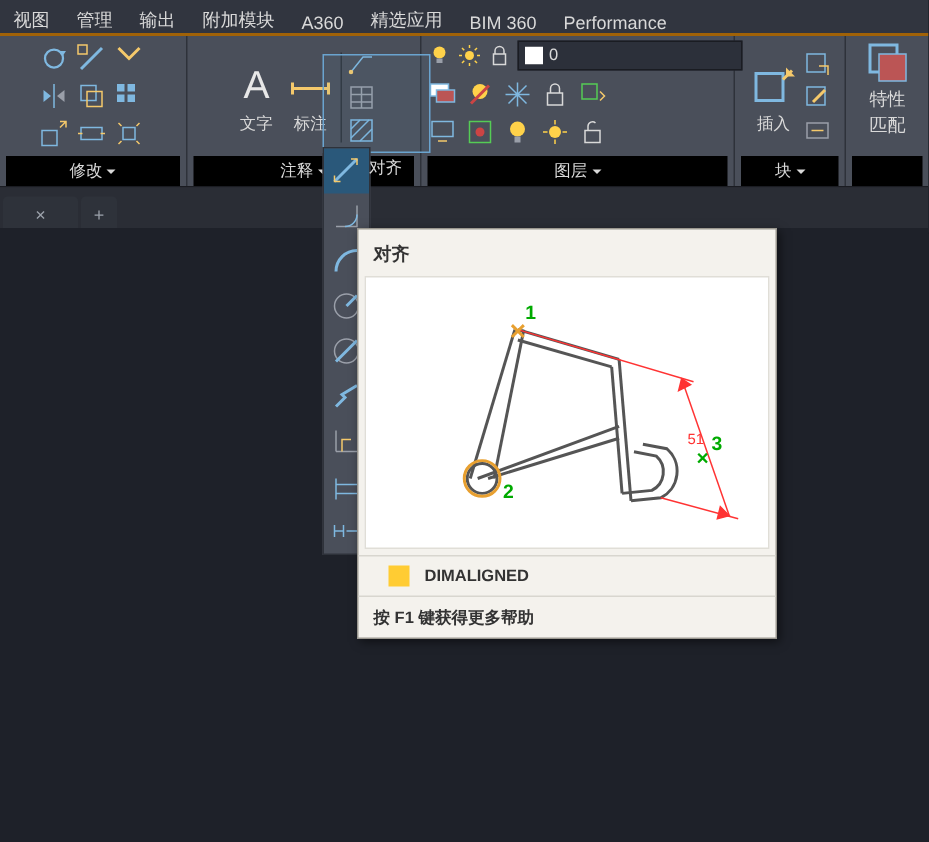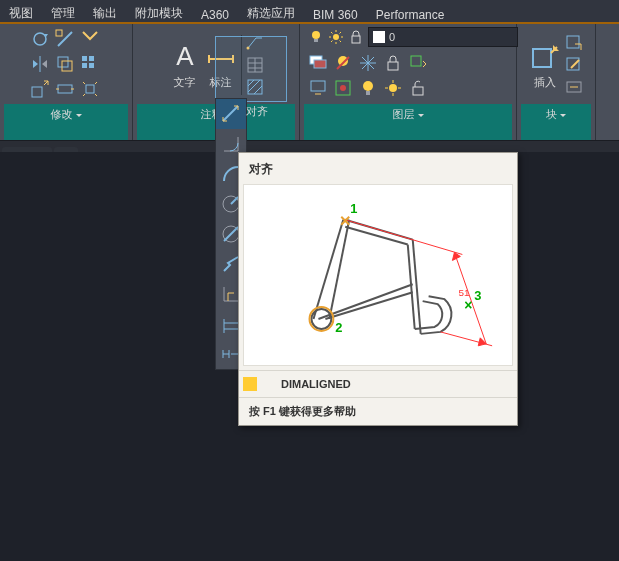--- a/index.html
+++ b/index.html
@@ -1,21 +1,21 @@
 <!DOCTYPE html>
 <html><head>
 <meta charset="utf-8">
 <style>
 body{margin:0;font-family:"Microsoft YaHei",Arial,sans-serif;font-size:12px;background:#1e2129;color:#d9d9d9;width:619px;height:561px;overflow:hidden;position:relative}
 .menubar{display:flex;background:#31353f;height:22px;align-items:flex-end;border-bottom:2px solid #a16207}
 .menubar span{padding:0 9px;color:#d9d9d9;cursor:pointer}
 .ribbon{display:flex;background:#4a4f5a;border-bottom:1px solid #1a1c22}
 .panel{border-right:1px solid #2e323a;display:flex;flex-direction:column;align-items:center;padding:2px 4px 0}
 .panel-body{display:flex;align-items:center;gap:4px;height:78px}
-.panel-title{height:36px;line-height:20px;font-size:11px;color:#d9d9d9;text-align:center;width:100%;background:#0f766e}
+.panel-title{height:20px;line-height:20px;font-size:11px;color:#d9d9d9;text-align:center;width:100%;background:#000000}
 .panel-title.arrow::after{content:"";display:inline-block;margin-left:3px;border-top:3px solid #d9d9d9;border-left:3px solid transparent;border-right:3px solid transparent;vertical-align:middle}
 .ico{width:18px;height:18px;display:inline-block}
 .bigico{width:32px;height:32px}
 .grid3x3{display:grid;grid-template-columns:repeat(3,22px);grid-auto-rows:22px;gap:3px}
 .grid3x3 .ico{width:20px;height:20px}
 .btn-stack{display:flex;flex-direction:column;align-items:center;gap:2px}
 .btn-stack .lbl{font-size:11px;color:#d9d9d9}
 .layer-row{display:flex;align-items:center;gap:4px;height:22px}
 .layer-field{background:#2c303a;border:1px solid #1a1c22;height:18px;width:140px;display:flex;align-items:center;padding:0 4px;color:#d9d9d9;font-size:11px}
 .layer-ico{width:16px;height:16px}
@@ -23,21 +23,21 @@
 .tab{width:50px;height:24px;display:flex;align-items:center;justify-content:center;color:#9aa0a9;background:#2e323a;margin-left:2px;border-top-left-radius:3px;border-top-right-radius:3px}
 .tab.plus{width:24px}
 .canvas{position:absolute;top:152px;left:0;right:0;bottom:0;background:#1e2129}
 .dropdown{position:absolute;left:215px;top:98px;width:30px;background:#4a4f5a;border:1px solid #2e323a;display:flex;flex-direction:column;gap:0;z-index:5}
 .dropdown .row{height:30px;display:flex;align-items:center;justify-content:center}
 .dropdown .row.active{background:#2a587a}
 .tooltip{position:absolute;left:238px;top:152px;width:278px;background:#f4f2ed;border:1px solid #9a978f;box-shadow:2px 2px 6px rgba(0,0,0,.5);color:#333;z-index:10}
 .tooltip .title{font-weight:bold;padding:8px 10px 2px;font-size:12px}
 .tooltip .sub,.tooltip .desc{padding:2px 10px 8px;font-size:12px}
 .tooltip .imgarea{background:#fff;margin:4px;border:1px solid #e0ded7;height:180px;position:relative}
-.tooltip .cmdrow{padding:6px 4px;border-top:1px solid #d8d6cf;display:flex;align-items:center;gap:24px;font-size:11px;font-weight:bold}
+.tooltip .cmdrow{padding:6px 20px;border-top:1px solid #d8d6cf;display:flex;align-items:center;gap:10px;font-size:11px;font-weight:bold}
 .tooltip .cmdrow .y{width:14px;height:14px;background:#ffcc33;display:inline-block}
 .tooltip .help{padding:6px 10px;border-top:1px solid #d8d6cf;font-size:11px;font-weight:bold}
 .dim-svg{position:absolute;inset:0}
 .layer-grid{display:grid;grid-template-columns:repeat(5,22px);grid-auto-rows:22px;gap:3px;margin-top:3px}
 .layer-grid .ico{width:20px;height:20px}
 .mini-col{display:flex;flex-direction:column;gap:4px}
 .mini-col .ico{width:18px;height:18px}
 .hline{position:absolute;left:215px;top:36px;width:70px;height:64px;border:1px solid #6aa4cf;background:rgba(106,164,207,.08);pointer-events:none}
 </style>
 </head>
@@ -228,20 +228,31 @@
             </svg></span>
         <span class="ico"><svg viewBox="0 0 18 18">
               <rect x="2" y="4" width="14" height="10" fill="none" stroke="#9a9fa9"></rect>
               <path d="M5 9h8" stroke="#f5c96b"></path>
             </svg></span>
       </div>
     </div>
     <div class="panel-title arrow">块</div>
   </div>
 
+  <div class="panel" style="width:50px;border-right:none">
+    <div class="panel-body" style="flex-direction:column;gap:0">
+      <svg class="bigico" viewBox="0 0 32 32">
+          <rect x="4" y="4" width="18" height="18" fill="none" stroke="#7fb8e0" stroke-width="2"></rect>
+          <rect x="10" y="10" width="18" height="18" fill="#b55" stroke="#7fb8e0"></rect>
+        </svg>
+      <span class="lbl">特性</span>
+      <span class="lbl">匹配</span>
+    </div>
+    <div class="panel-title"></div>
+  </div>
 </div>
 
 <div class="hline"></div>
 
 <div class="tabstrip">
   <div class="tab">
       <span>×</span>
     </div>
   <div class="tab plus">+</div>
 </div>

